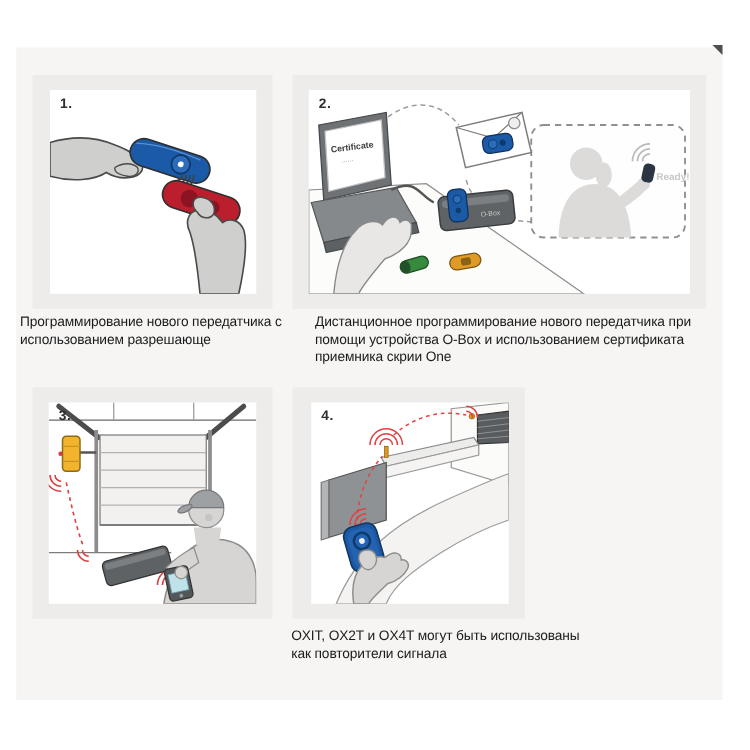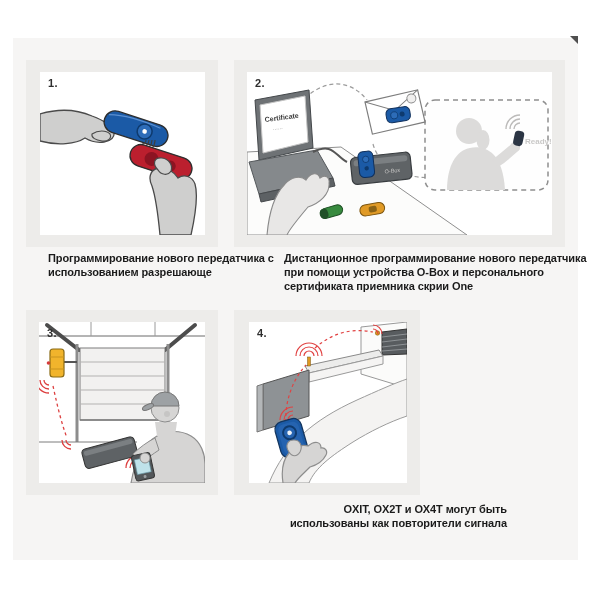--- a/index.html
+++ b/index.html
@@ -6,34 +6,34 @@
   #page{position:relative;width:600px;height:600px;background:#ffffff;overflow:hidden;
         font-family:"Liberation Sans",sans-serif;}
   .card{position:absolute;left:13px;top:38px;width:565px;height:522px;background:#f6f5f4;}
   .corner-fold{position:absolute;left:570px;top:36px;width:0;height:0;
         border-top:8px solid #4f4f4f;border-left:8px solid transparent;}
   .panel-box{position:absolute;background:#edecea;}
   .inner{position:absolute;background:#ffffff;}
   .inner svg{position:absolute;left:0;top:0;width:100%;height:100%;display:block;}
   .num{position:absolute;left:8px;top:5px;font-size:11px;font-weight:bold;color:#2e2e2e;
         letter-spacing:.5px;z-index:2;}
-  .caption{position:absolute;font-size:11px;font-weight:bold;color:#1b1b1b;line-height:14px;
-        letter-spacing:-0.1px;margin-left:32px;}
+  .caption{position:absolute;font-size:11px;font-weight:normal;color:#1b1b1b;line-height:14px;
+        letter-spacing:-0.1px;}
   #p1{left:13px;top:22px;width:192px;height:187px;}
   #p1i{left:14px;top:12px;width:165px;height:163px;}
   #p2{left:221px;top:22px;width:331px;height:187px;}
   #p2i{left:13px;top:12px;width:305px;height:163px;}
   #p3{left:13px;top:272px;width:192px;height:185px;}
   #p3i{left:13px;top:12px;width:166px;height:161px;}
   #p4{left:221px;top:272px;width:186px;height:185px;}
   #p4i{left:15px;top:12px;width:158px;height:161px;}
   #c1{left:3px;top:213px;width:235px;}
   #c2{left:239px;top:213px;width:315px;}
   #c3{left:3px;top:464px;width:228px;}
-  #c4{left:220px;top:464px;width:242px;text-align:right;}
+  #c4{left:220px;top:464px;width:242px;}
 </style>
 </head>
 <body>
 
 <div id="page">
   <div class="card">
 
     <div class="panel-box" id="p1">
       <div class="inner" id="p1i">
         <div class="num">1.</div>
@@ -224,17 +224,17 @@
             <circle cx="13.5" cy="13" r="6.5" fill="none" stroke="#0e3a6e" stroke-width="2"></circle>
             <circle cx="13.5" cy="13" r="2.3" fill="#eef2f7"></circle>
           </g>
           <path d="M34,161 C32,148 34,138 40,131 C45,125 53,122 59,124 C66,118 72,120 72,126 C76,125 79,129 77,133 C74,139 68,143 61,145 C54,152 48,157 46,161 Z" fill="#d6d5d4" stroke="#8d8d8d" stroke-width="1.2"></path>
           <path d="M40,130 C36,124 38,118 45,118 C51,118 54,124 51,130 C48,135 43,135 40,130 Z" fill="#d6d5d4" stroke="#8d8d8d" stroke-width="1.1"></path>
         </svg>
       </div>
     </div>
 
     <div class="caption" id="c1">Программирование нового передатчика с использованием разрешающе</div>
-    <div class="caption" id="c2">Дистанционное программирование нового передатчика при помощи устройства O-Box и персонального сертификата приемника скрии One</div>
+    <div class="caption" id="c2">Дистанционное программирование нового передатчика при помощи устройства O-Box и использованием сертификата приемника скрии One</div>
     <div class="caption" id="c4">OXIT, OX2T и OX4T могут быть использованы как повторители сигнала</div>
   </div>
   <div class="corner-fold"></div>
 </div>
 
 </body></html>

